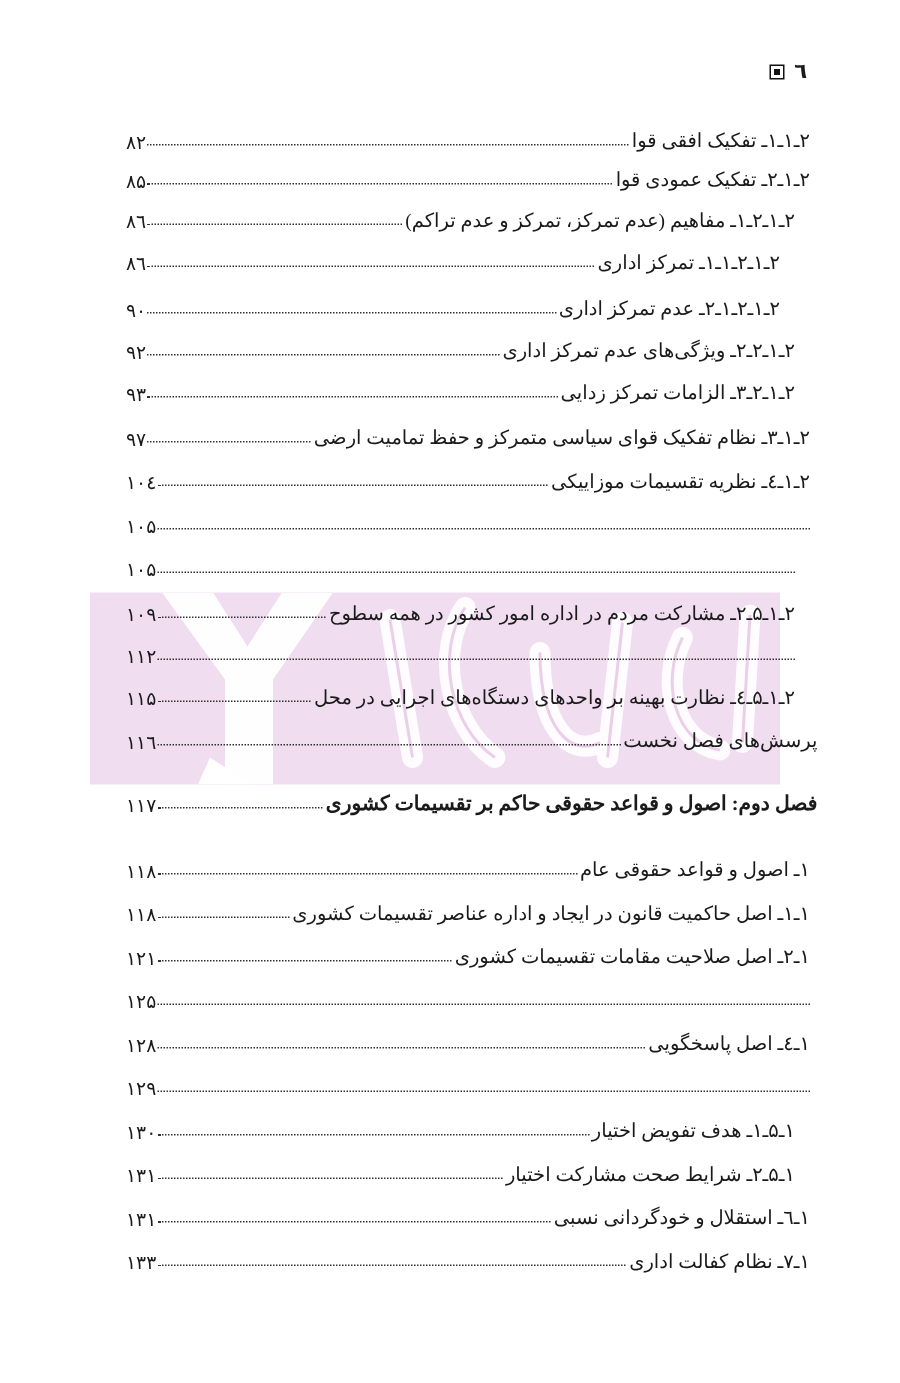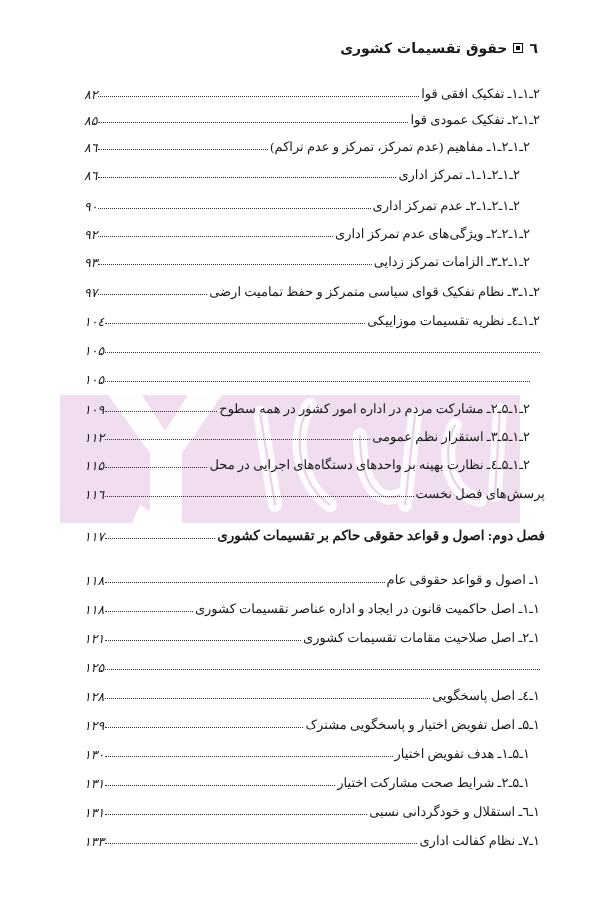--- a/index.html
+++ b/index.html
@@ -84,36 +84,34 @@
       margin-bottom: 5px;
       min-width: 10px;
     }
     .toc-entry .page {
       position: static;
       width: auto; height: auto;
       flex: 0 0 auto;
       direction: ltr;
       font-size: 12.5px;
       padding-right: 1px;
-      font-style: italic;
     }
     .toc-entry.bold .title {
       font-weight: bold;
       font-size: 13.5px;
     }
   </style>
 </head>
 <body>
 
 <div class="page">
 
   <div class="running-header">
     <span class="page-num">٦</span>
     <span class="square-icon"></span>
-    <span>حقوق تقسیمات کشوری</span>
   </div>
 
   <div class="watermark">
     <svg width="460" height="128" viewBox="0 0 460 128">
 
       <path d="M48 0 L82 0 L105 36 L128 0 L162 0 L122 58 L122 128 L90 128 L90 58 Z" fill="#ffffff" opacity="0.95"></path>
       <path d="M80 110 L72 128 L108 128 Z" fill="#ffffff"></path>
 
       <g fill="none" stroke="#ffffff" stroke-width="14" stroke-linecap="round" opacity="0.9">
         <path d="M200 18 L215 110"></path>
@@ -186,21 +184,20 @@
   <div class="toc-entry" style="top:367px; right:70px;">
     <span class="leader"></span>
     <span class="page">۱۰۵</span>
   </div>
   <div class="toc-entry" style="top:397px; right:70px;">
     <span class="title">۲ـ۱ـ۵ـ۲ـ مشارکت مردم در اداره امور کشور در همه سطوح</span>
     <span class="leader"></span>
     <span class="page">۱۰۹</span>
   </div>
   <div class="toc-entry" style="top:425px; right:70px;">
-    <span class="title">۲ـ۱ـ۵ـ۳ـ استقرار نظم عمومی</span>
     <span class="leader"></span>
     <span class="page">۱۱۲</span>
   </div>
   <div class="toc-entry" style="top:453px; right:70px;">
     <span class="title">۲ـ۱ـ۵ـ٤ـ نظارت بهینه بر واحدهای دستگاه‌های اجرایی در محل</span>
     <span class="leader"></span>
     <span class="page">۱۱۵</span>
   </div>
   <div class="toc-entry" style="top:482px; right:55px;">
     <span class="title">پرسش‌های فصل نخست</span>
@@ -230,21 +227,20 @@
   <div class="toc-entry" style="top:655px; right:60px;">
     <span class="leader"></span>
     <span class="page">۱۲۵</span>
   </div>
   <div class="toc-entry" style="top:684px; right:60px;">
     <span class="title">۱ـ٤ـ اصل پاسخگویی</span>
     <span class="leader"></span>
     <span class="page">۱۲۸</span>
   </div>
   <div class="toc-entry" style="top:713px; right:60px;">
-    <span class="title">۱ـ۵ـ اصل تفویض اختیار و پاسخگویی مشترک</span>
     <span class="leader"></span>
     <span class="page">۱۲۹</span>
   </div>
   <div class="toc-entry" style="top:742px; right:70px;">
     <span class="title">۱ـ۵ـ۱ـ هدف تفویض اختیار</span>
     <span class="leader"></span>
     <span class="page">۱۳۰</span>
   </div>
   <div class="toc-entry" style="top:771px; right:70px;">
     <span class="title">۱ـ۵ـ۲ـ شرایط صحت مشارکت اختیار</span>

